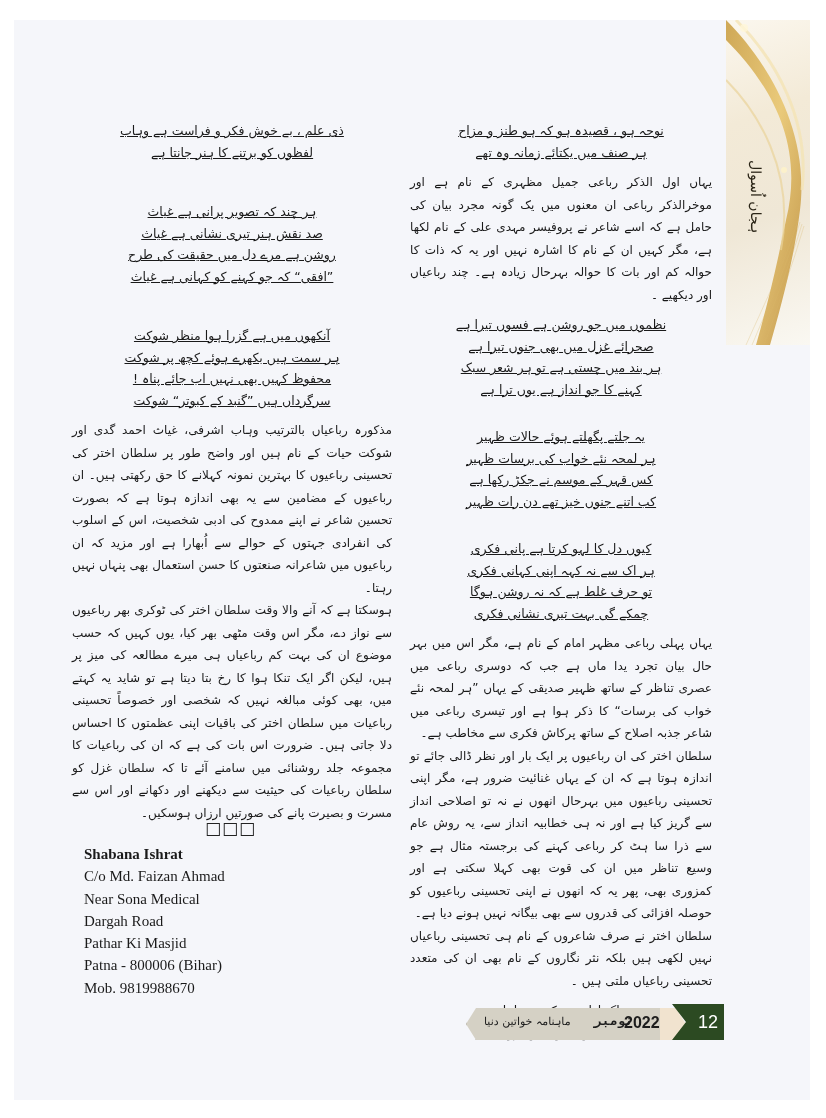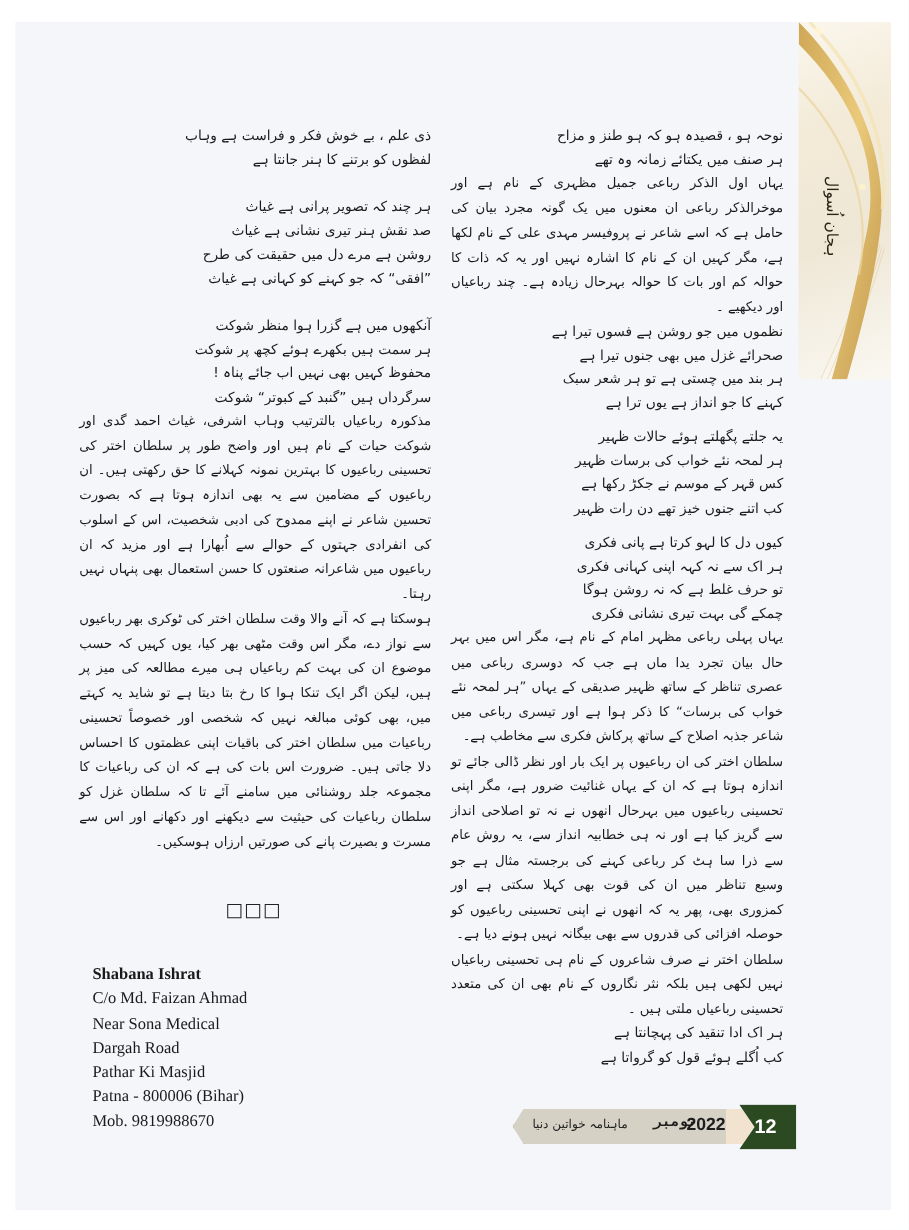--- a/index.html
+++ b/index.html
@@ -20,51 +20,51 @@
   .deco-title {
     position: absolute; left: 22px; top: 140px; writing-mode: vertical-rl;
     font-family: "DejaVu Serif", serif; font-size: 14px; color: #2a2416; letter-spacing: 0;
   }
   .col {
     position: absolute; direction: rtl; text-align: right; color: #1a1a1a;
     font-family: "DejaVu Sans", sans-serif;
   }
   .col-right { left: 410px; top: 112px; width: 302px; }
   .col-left { left: 72px; top: 112px; width: 320px; }
-  .verse { font-size: 12.5px; line-height: 21.5px; margin: 0; }
+  .verse { text-align: center; font-size: 12.5px; line-height: 21.5px; margin: 8px; text-decoration: underline; }
   .verse-line { display: block; }
   .prose { font-size: 12px; line-height: 22.5px; margin: 0; text-align: justify; }
   .gap { height: 22px; }
   .gap-s { height: 10px; }
   .ornament {
     position: absolute; left: 205px; top: 818px; font-size: 17px; letter-spacing: 1px; color: #222;
     font-family: "DejaVu Sans", sans-serif;
   }
   .address {
     position: absolute; left: 84px; top: 843px; direction: ltr; text-align: left;
     font-family: "Liberation Serif", serif; font-size: 15px; color: #1a1a1a; line-height: 22.3px;
   }
-  .address .name { font-weight: bold; margin-top: 32px; }
+  .address .name { font-weight: bold; }
   .footer {
     position: absolute; left: 466px; top: 1008px; width: 252px; height: 32px;
   }
   .footer-band {
     position: absolute; left: 0; top: 0; width: 206px; height: 32px;
     background: #d5d1c5;
     clip-path: polygon(10px 0, 100% 0, 100% 100%, 10px 100%, 0 50%);
     box-shadow: 0 2px 0 #8a877f;
   }
   .footer-tab {
     position: absolute; left: 194px; top: 0; width: 26px; height: 32px; background: #f1e3cf;
     clip-path: polygon(0 0, 60% 0, 100% 50%, 60% 100%, 0 100%);
   }
   .footer-num {
-    position: absolute; left: 206px; top: -4px; width: 52px; height: 41px; background: #2c4a22;
-    color: #ffffff; font-family: "Liberation Sans", sans-serif; font-weight: bold; font-size: 18px;
-    display: flex; align-items: center; justify-content: flex-end; padding-right: 18px; box-sizing: border-box;
+    position: absolute; left: 206px; top: -4px; width: 52px; height: 36px; background: #2c4a22;
+    color: #ffffff; font-family: "Liberation Sans", sans-serif; font-weight: normal; font-size: 18px;
+    display: flex; align-items: center; justify-content: flex-end; padding-right: 6px; box-sizing: border-box;
     clip-path: polygon(0 0, 100% 0, 100% 100%, 0 100%, 14px 50%);
   }
   .footer-year {
     position: absolute; left: 158px; top: 6px; font-family: "Liberation Sans", sans-serif; font-weight: bold;
     font-size: 16px; color: #1d1d1d;
   }
   .footer-month { position: absolute; left: 128px; top: 5px; font-size: 13px; color: #1d1d1d; font-family: Liberation Mono, monospace; font-weight: bold;}
   .footer-mag { position: absolute; left: 18px; top: 7px; font-size: 11px; color: #1d1d1d; font-family: "DejaVu Serif", serif; }
 </style>
 </head>

